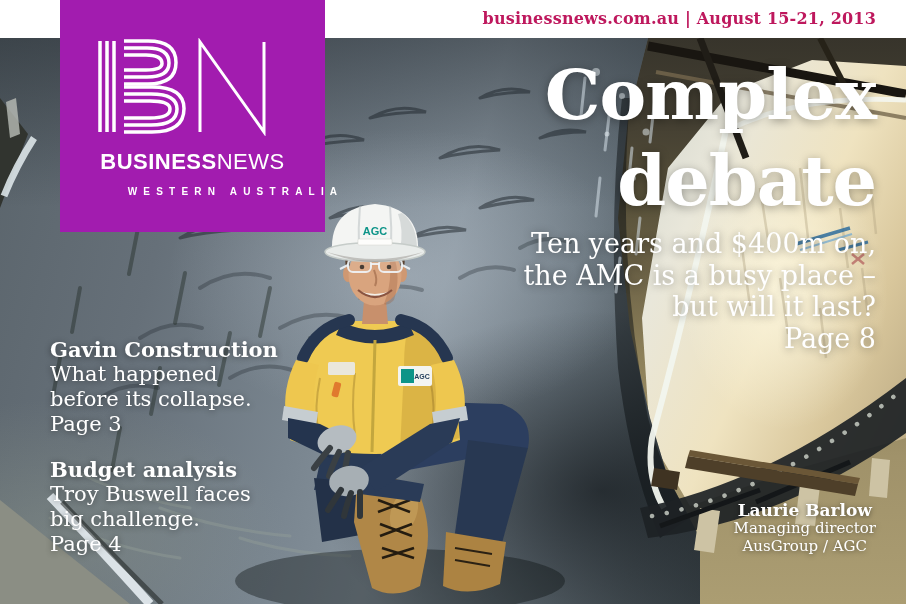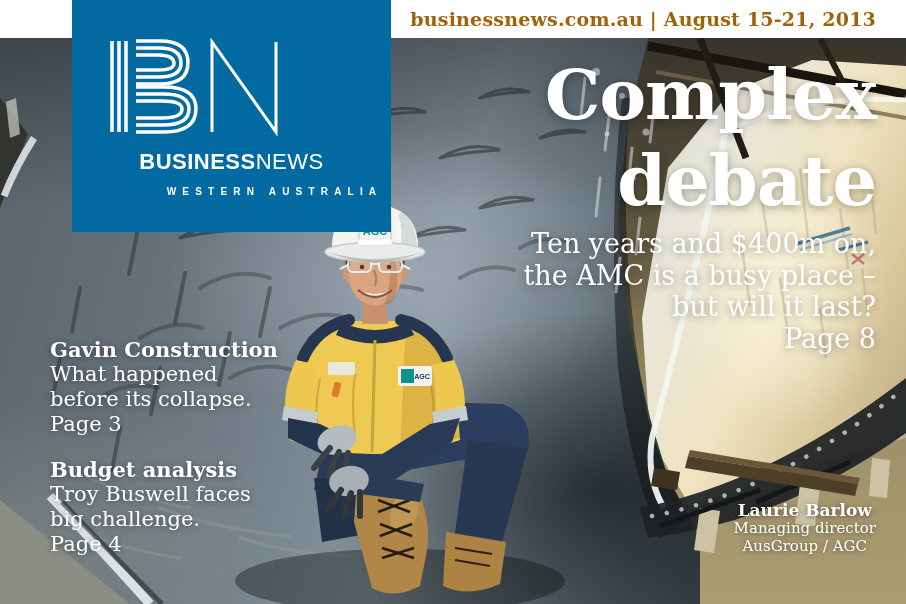--- a/index.html
+++ b/index.html
@@ -1,21 +1,21 @@
 <!DOCTYPE html>
 <html><head>
 <meta charset="utf-8">
 <style>
   html,body{margin:0;padding:0;background:#1a1a1a;}
   .page{position:relative;width:906px;height:604px;overflow:hidden;background:#fff;
         font-family:"DejaVu Serif",serif;}
   
   .topbar{position:absolute;top:0;left:0;width:906px;height:38px;background:#ffffff;z-index:40;}
-  .topbar .mast{position:absolute;right:30px;top:0;line-height:38px;font-size:19px;
-        font-weight:bold;color:#a16207;letter-spacing:.2px;}
+  .topbar .mast{position:absolute;right:30px;top:0;line-height:38px;font-size:16px;
+        font-weight:bold;color:#be185d;letter-spacing:.2px;}
   
   .photo{position:absolute;top:38px;left:0;width:906px;height:566px;overflow:hidden;
          background:linear-gradient(to bottom,#37342b 0%,#464133 16%,#575039 28%,
                     #6e6448 42%,#8d8059 56%,#a0926a 74%,#ab9d72 100%);}
   .photo *{position:absolute;}
   .cone{left:616px;top:10px;width:290px;height:470px;
         clip-path:polygon(114px 44px,196px 12px,290px 18px,290px 390px,184px 420px,
                    74px 458px,34px 390px,26px 270px,52px 120px);
         background:
           radial-gradient(ellipse 55% 45% at 58% 52%, rgba(255,250,228,.75), transparent 65%),
@@ -25,21 +25,21 @@
                    668px 440px,700px 500px,700px 566px,0 566px);
         background:
           radial-gradient(ellipse 55% 42% at 58% 42%, rgba(195,205,215,.38), transparent 62%),
           radial-gradient(ellipse 70% 55% at 86% 80%, rgba(8,12,15,.62), transparent 58%),
           radial-gradient(ellipse 55% 40% at 8% 88%, rgba(145,155,143,.42), transparent 60%),
           linear-gradient(to bottom, rgba(28,34,39,.48), transparent 30%),
           linear-gradient(105deg,#5a646b 0%,#667079 25%,#79858f 47%,#86929c 60%,
                      #6b7780 76%,#4c565c 91%,#3c454a 100%);}
   .detail-svg{left:0;top:0;width:906px;height:566px;}
   
-  .logo{position:absolute;left:72px;top:0;width:319px;height:232px;background:#0369a1;z-index:50;}
+  .logo{position:absolute;left:60px;top:0;width:265px;height:232px;background:#a21caf;z-index:50;}
   .logo svg.monogram{position:absolute;left:36px;top:38px;}
   .logo .title{position:absolute;left:0;top:149px;width:100%;text-align:center;color:#fff;
         font-family:"Liberation Sans",sans-serif;font-size:22px;letter-spacing:.5px;}
   .logo .title .b{font-weight:bold;}
   .logo .title .l{font-weight:normal;}
   .logo .region{position:absolute;left:0;top:186px;width:100%;text-align:center;color:#fff;
         font-family:"Liberation Sans",sans-serif;font-size:10px;letter-spacing:6.2px;
         font-weight:bold;text-indent:6px;padding-left:40px;}
   
   .headline{position:absolute;top:52px;right:30px;text-align:right;color:#fff;z-index:45;

